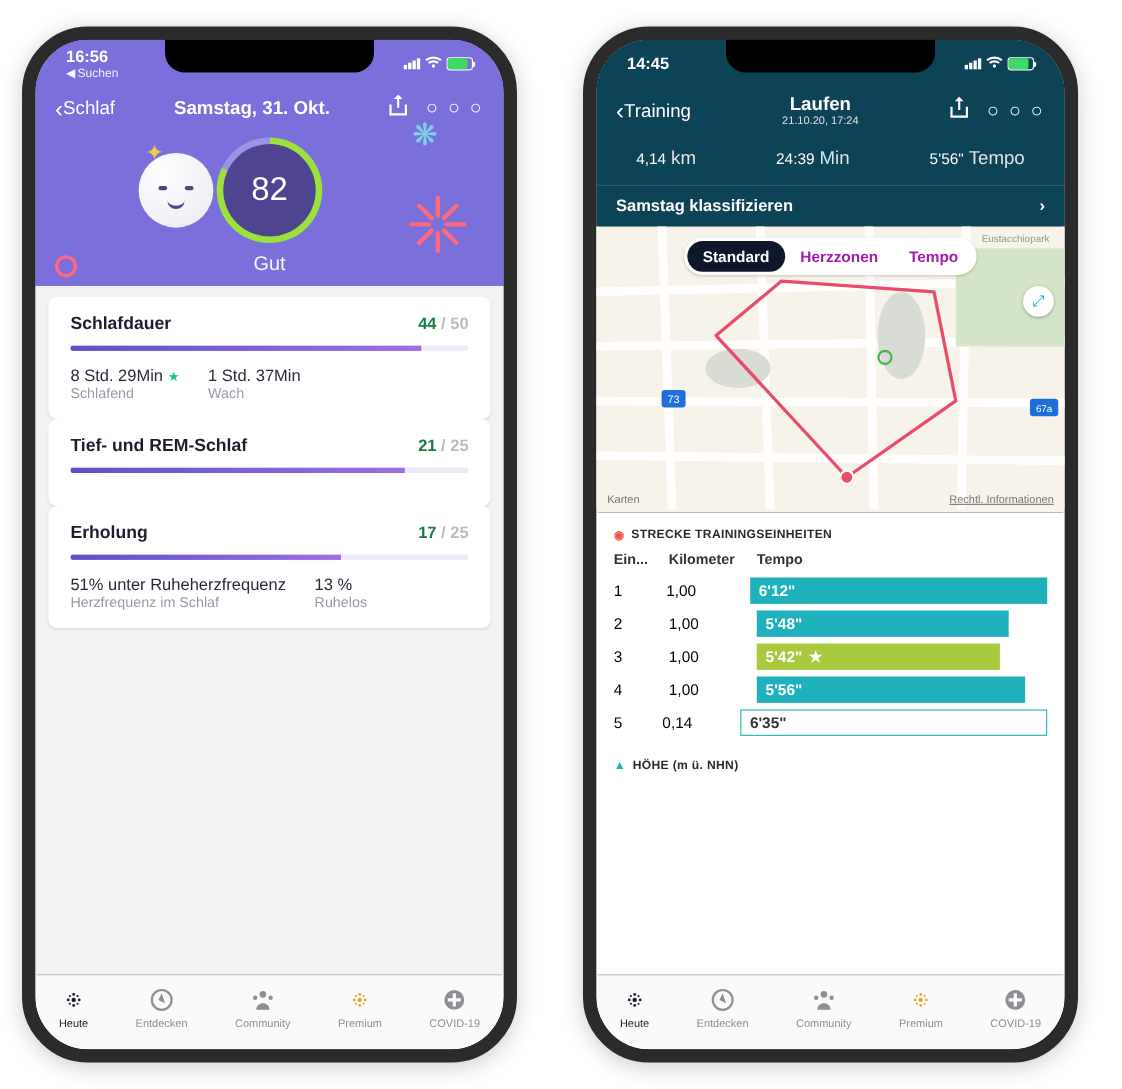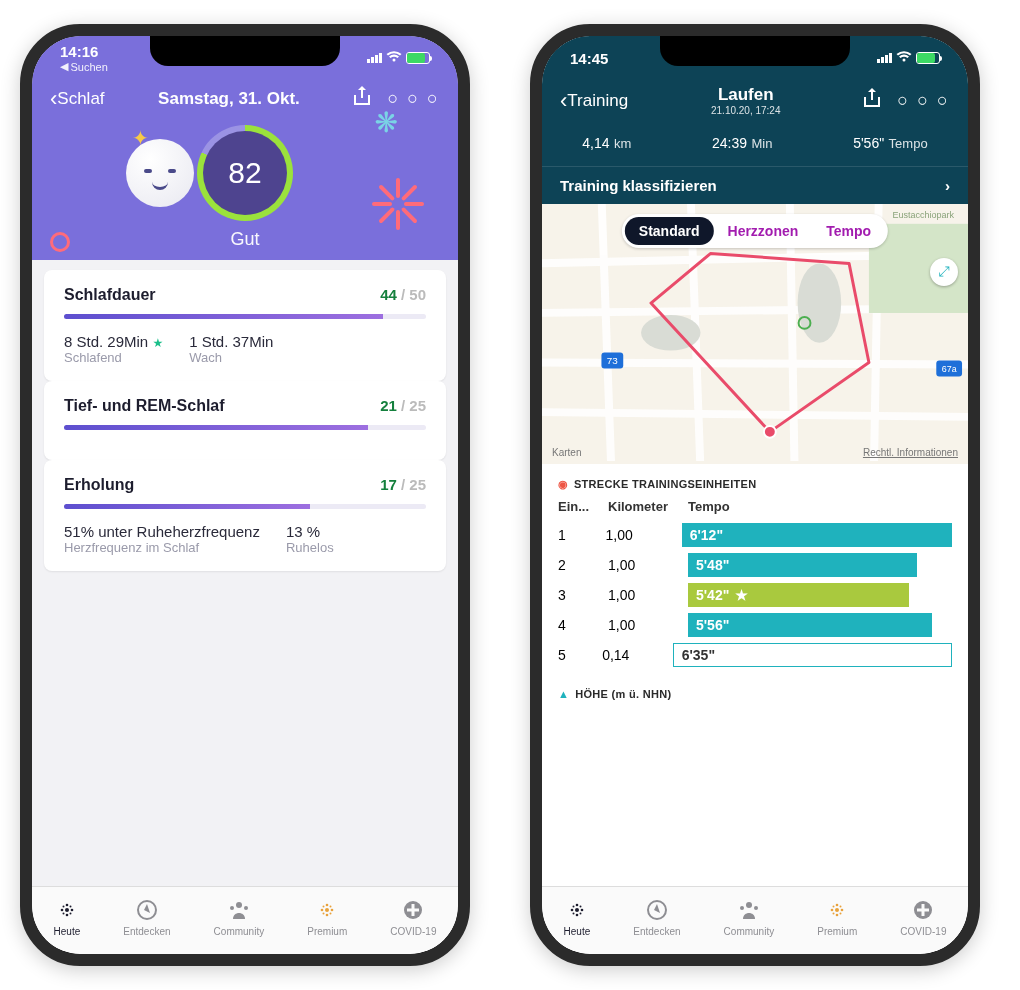--- a/index.html
+++ b/index.html
@@ -128,21 +128,21 @@
   
   .run-hero {
     background:#0d4356; color:#fff;
   }
   .run-nav { display:flex; align-items:center; justify-content:space-between; padding:6px 18px;}
   .run-title { text-align:center; line-height:1.1;}
   .run-title .sub { font-size:10px; opacity:.85;}
   .run-stats { display:flex; justify-content:space-around; padding:12px 0 14px; }
   .run-stat { text-align:left; }
   .run-stat .big { font-size:14px; font-weight:400; }
-  .run-stat .unit { font-size:13px; opacity:.85; }
+  .run-stat .unit { font-size:17px; opacity:.85; }
   .classify { display:flex; justify-content:space-between; align-items:center;
     padding:10px 18px; border-top:1px solid rgba(255,255,255,.12); font-size:15px; font-weight:600;}
   .map-wrap { position:relative; background:#f7f3ea; height:260px; }
   .map-svg { position:absolute; inset:0; }
   .seg-ctl {
     position:absolute; top:10px; left:50%; transform:translateX(-50%);
     display:flex; background:#fff; border-radius:20px; padding:3px; box-shadow:0 1px 3px rgba(0,0,0,.2);
     font-size:14px;
   }
   .seg { padding:6px 14px; border-radius:16px; color:#a21caf;font-weight:bold; }
@@ -163,21 +163,21 @@
 </style>
 </head>
 <body>
 
 <div class="phone">
   <div class="notch"></div>
   <div class="screen">
     <div class="sleep-hero">
       <div class="status" style="color:#fff">
         <div>
-          <div>14:16</div>
+          <div>16:56</div>
           <div class="suchen">◀ <span>Suchen</span></div>
         </div>
         <div class="right">
           <span class="bars">
               <i></i>
               <i></i>
               <i></i>
               <i></i>
             </span>
           <span class="wifi">
@@ -380,21 +380,21 @@
           </span>
           <span class="dots-icon">○ ○ ○</span>
         </div>
       </div>
       <div class="run-stats" id="run-stats">
           <div class="run-stat"><span class="big">4,14</span> <span class="unit">km</span></div>
           <div class="run-stat"><span class="big">24:39</span> <span class="unit">Min</span></div>
           <div class="run-stat"><span class="big">5'56"</span> <span class="unit">Tempo</span></div>
         </div>
       <div class="classify">
-        <span>Training klassifizieren</span>
+        <span>Samstag klassifizieren</span>
         <span>›</span>
       </div>
     </div>
 
     <div class="map-wrap">
       <svg class="map-svg" viewBox="0 0 430 260">
         <rect width="430" height="260" fill="#f7f3ea"></rect>
         <g stroke="#fff" stroke-width="8" fill="none" opacity=".9">
           <path d="M-10 60 L440 50"></path>
             <path d="M-10 110 L440 105"></path>

